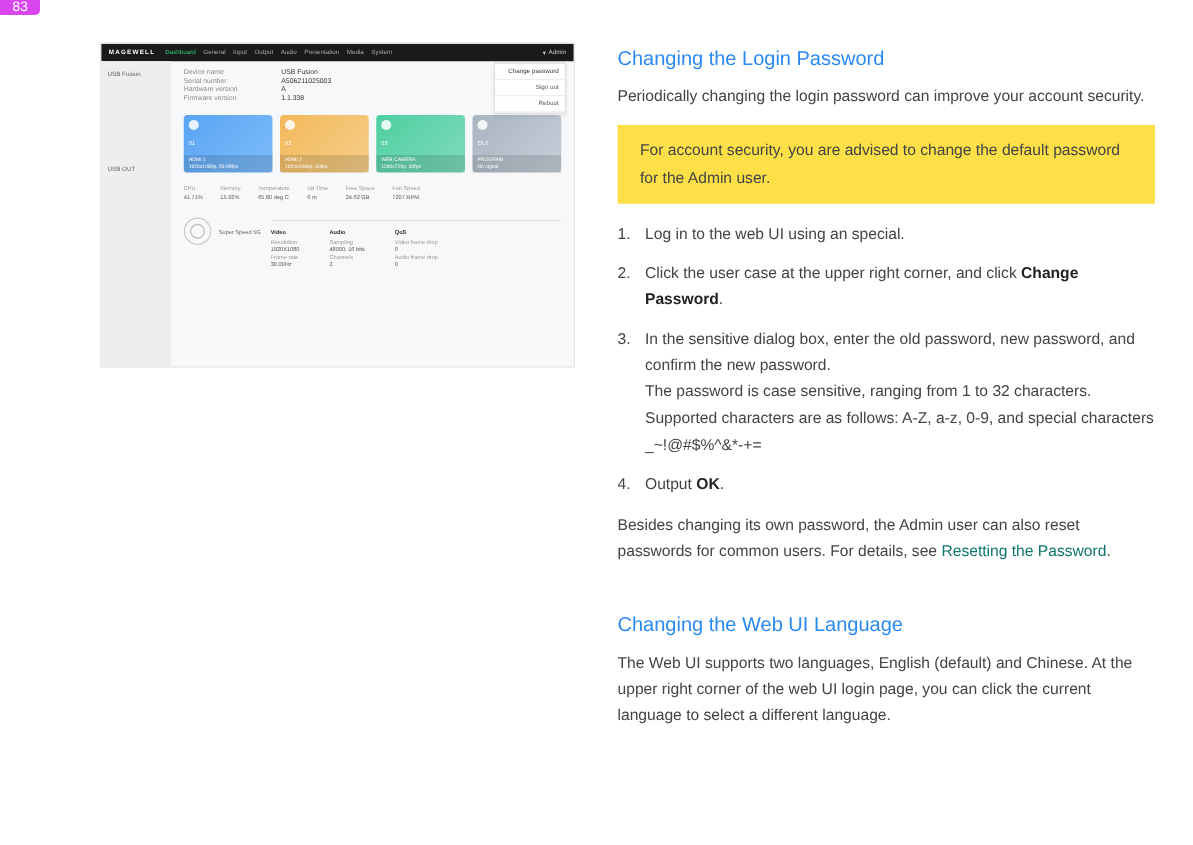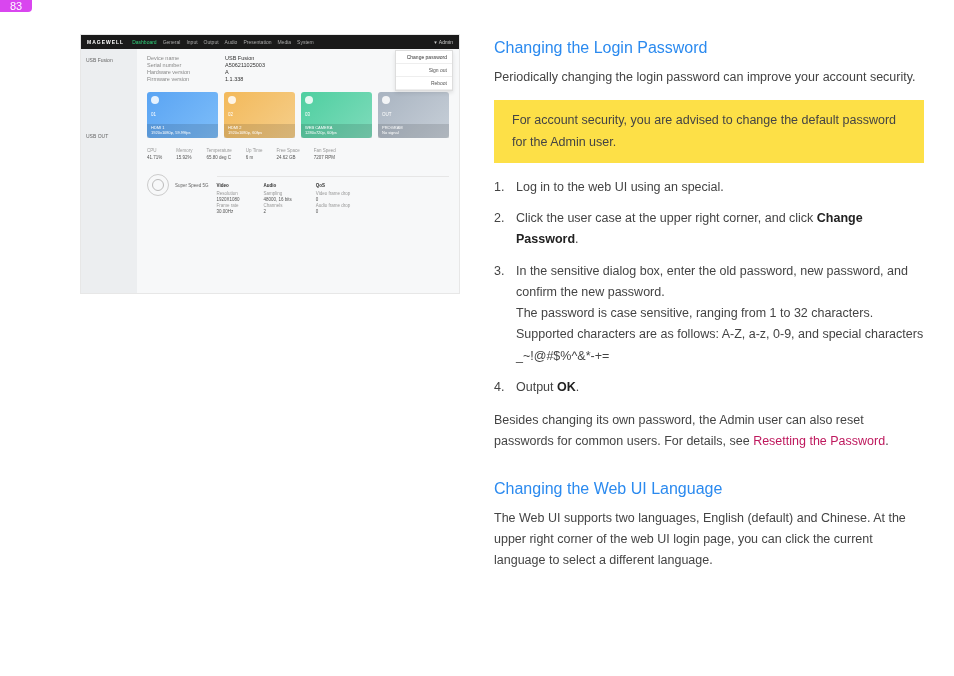--- a/index.html
+++ b/index.html
@@ -7,22 +7,22 @@
   .page-num{position:absolute;top:0;left:0;background:#d946ef;color:#fff;font-size:11px;padding:0 10px;border-radius:0 0 4px 0}
   .content{display:flex;padding:34px 30px 0 80px;gap:34px}
   .left{flex:0 0 380px}
   .right{flex:1;font-size:12.5px;line-height:1.7;color:#444}
   h2{color:#2b8aef;font-weight:500;font-size:16px;margin-bottom:6px}
   .note-box{background:#fde047;padding:10px 18px;margin:12px 0 14px;font-size:12.5px;color:#444}
   ol{list-style:none;counter-reset:step;margin-bottom:12px}
   ol li{position:relative;padding-left:22px;margin-bottom:10px}
   ol li::before{counter-increment:step;content:counter(step)".";position:absolute;left:0;top:0;color:#444}
   .bold{font-weight:600;color:#222}
-  .link{color:#be185d}
-  .section2{margin-top:22px}
+  .link{color:#0f766e}
+  .section2{margin-top:34px}
   
   .mock{width:380px;border:1px solid #e7e7e7;background:#f7f8f9;font-size:5.5px;color:#555;position:relative;height:260px;overflow:hidden}
   .mock-top{background:#1a1a1a;color:#aaa;height:14px;display:flex;align-items:center;padding:0 6px;gap:8px;font-size:5px}
   .mock-top .brand{color:#fff;letter-spacing:1px;font-weight:600}
   .mock-top .nav{display:flex;gap:6px}
   .mock-top .nav span:first-child{color:#2fd07a}
   .mock-top .user{margin-left:auto;color:#ccc;display:flex;gap:2px;align-items:center}
   .ddown{position:absolute;right:6px;top:15px;width:58px;background:#fff;border:1px solid #ddd;font-size:5px;box-shadow:0 2px 4px rgba(0,0,0,.1);z-index:5}
   .ddown div{padding:3px 5px;border-bottom:1px solid #eee;text-align:right;color:#555}
   .ddown div:first-child{color:#333}

